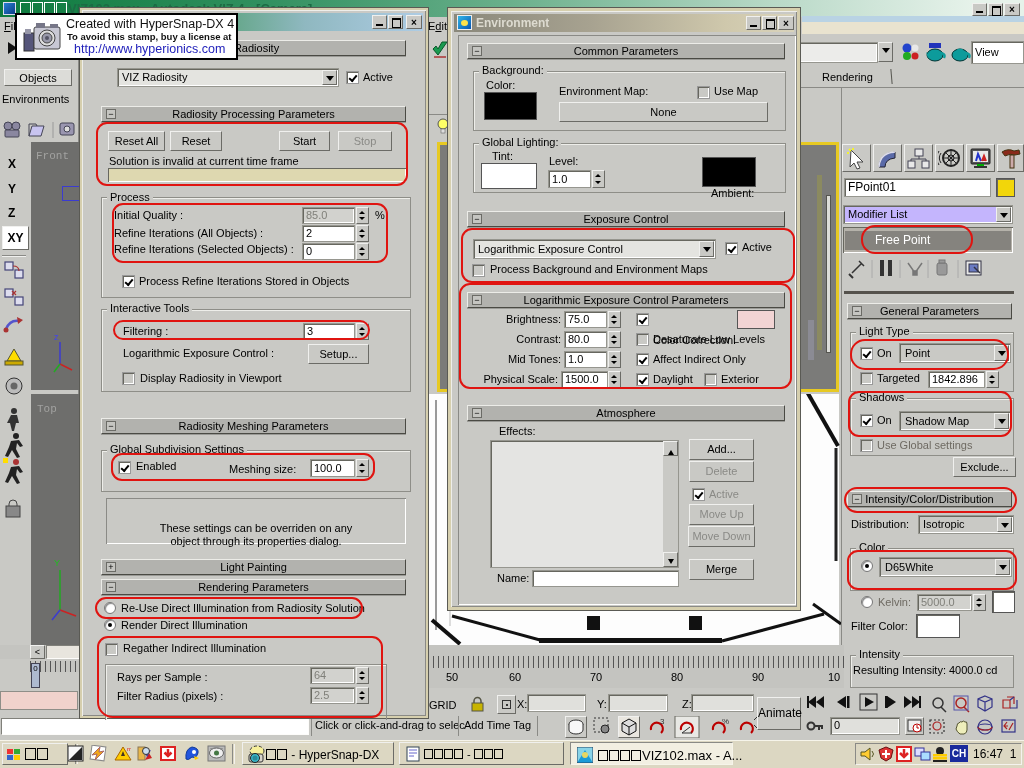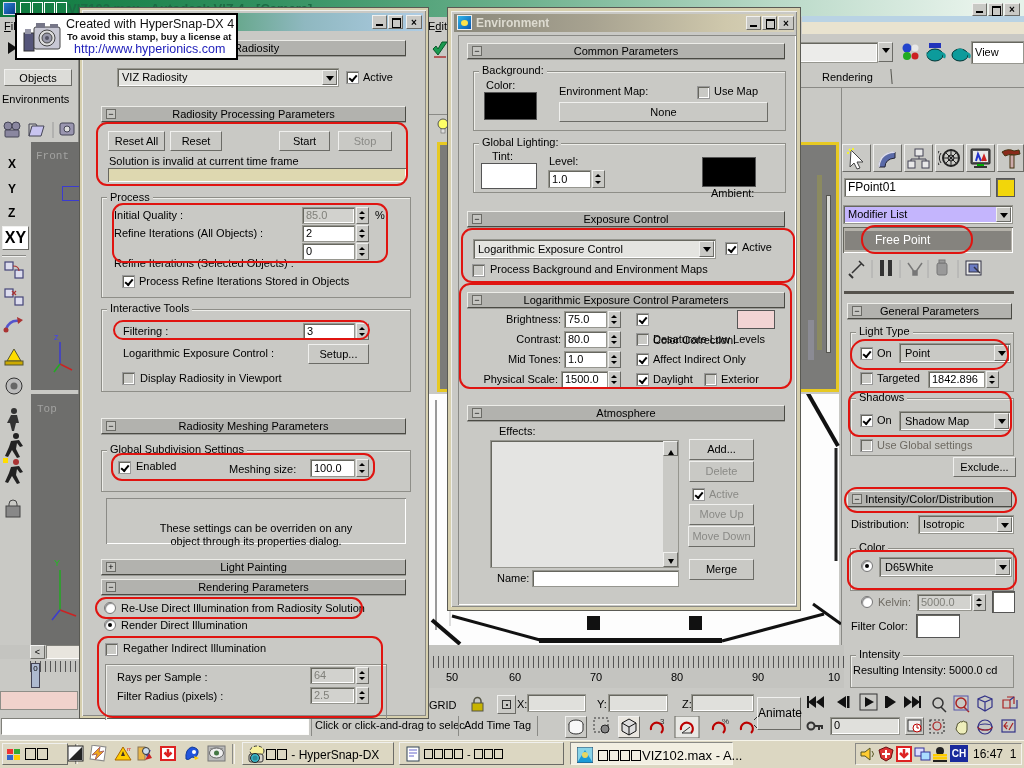--- a/index.html
+++ b/index.html
@@ -107,21 +107,21 @@
 <line x1="50" y1="2" x2="50" y2="18" stroke="#999"></line>
 <g transform="translate(56,0)" fill="#9a96b0" stroke="#445">
         <rect x="1" y="3" width="14" height="12" rx="2"></rect>
         <circle cx="8" cy="9" r="3" fill="#ddd"></circle>
       </g>
 </svg>
 
 <div class="abs lbl" style="left:8px;top:158px;font-weight:bold;font-size:12px;">X</div>
 <div class="abs lbl" style="left:8px;top:183px;font-weight:bold;font-size:12px;">Y</div>
 <div class="abs lbl" style="left:8px;top:207px;font-weight:bold;font-size:12px;">Z</div>
-<div class="abs btn" style="left:2px;top:226px;width:27px;height:24px;background:#fff;font-weight:bold;font-size:16px;line-height:22px;">XY</div>
+<div class="abs btn" style="left:2px;top:226px;width:27px;height:24px;background:#fff;font-weight:bold;font-size:12px;line-height:22px;">XY</div>
 <div class="abs" style="left:2px;top:255px;width:24px;height:2px;border-top:1px solid #8a8a86;border-bottom:1px solid #f0f0ee;"></div>
 <svg class="abs" style="left:3px;top:260px;" width="26" height="300">
 <g fill="none" stroke="#447" stroke-width="1.2">
         <rect x="2" y="2" width="8" height="8" fill="#dde"></rect>
         <rect x="12" y="10" width="8" height="8" fill="#dde"></rect>
         <path d="M10 6 q6 0 6 5" stroke="#a33"></path>
       </g>
 <g transform="translate(0,27)" fill="none" stroke="#447" stroke-width="1.2">
         <rect x="2" y="2" width="8" height="8" fill="#dde"></rect>
         <rect x="12" y="10" width="8" height="8" fill="#dde"></rect>
@@ -310,21 +310,21 @@
 <div class="abs combo" style="left:879px;top:557px;width:133px;height:20px;line-height:18px;padding-left:5px;background:#c9c9c5;">D65White<div class="cAr"></div></div>
 <div class="abs rad" style="left:861px;top:596px;"></div>
 <div class="abs lbl" style="left:878px;top:596px;color:#6e6a62;">Kelvin:</div>
 <div class="abs fld dis" style="left:917px;top:594px;width:55px;height:17px;line-height:15px;">5000.0</div>
 <div class="abs spin" style="left:973px;top:594px;height:17px;"></div>
 <div class="abs" style="left:992px;top:591px;width:23px;height:22px;background:#fff;border:1px solid #555;box-shadow:inset 1px 1px 0 #67675f;"></div>
 <div class="abs lbl" style="left:851px;top:620px;">Filter Color:</div>
 <div class="abs" style="left:916px;top:614px;width:44px;height:24px;background:#fff;border:1px solid #555;box-shadow:inset 1px 1px 0 #67675f;"></div>
 <div class="abs grp" style="left:850px;top:655px;width:164px;height:33px;"></div>
 <div class="glbl" style="left:856px;top:648px;">Intensity</div>
-<div class="abs lbl" style="left:853px;top:664px;">Resulting Intensity: 5000.0 cd</div>
+<div class="abs lbl" style="left:853px;top:664px;">Resulting Intensity: 4000.0 cd</div>
 
 <div class="abs" style="left:428px;top:645px;width:416px;height:43px;background:#c4c4c0;"></div>
 <div class="abs tick" style="left:428px;top:656px;width:416px;height:12px;"></div>
 <div class="abs lbl" style="left:446px;top:671px;">50</div>
 <div class="abs lbl" style="left:509px;top:671px;">60</div>
 <div class="abs lbl" style="left:590px;top:671px;">70</div>
 <div class="abs lbl" style="left:671px;top:671px;">80</div>
 <div class="abs lbl" style="left:752px;top:671px;">90</div>
 <div class="abs lbl" style="left:828px;top:671px;">10</div>
 
@@ -592,21 +592,21 @@
 
 <div class="abs grp" style="left:19px;top:187px;width:310px;height:101px;"></div>
 <div class="glbl" style="left:25px;top:181px;">Process</div>
 <div class="abs lbl" style="left:32px;top:199px;">Initial Quality :</div>
 <div class="abs fld dis" style="left:220px;top:197px;width:53px;height:17px;line-height:15px;">85.0</div>
 <div class="abs spin" style="left:274px;top:197px;height:17px;"></div>
 <div class="abs lbl" style="left:293px;top:199px;">%</div>
 <div class="abs lbl" style="left:32px;top:217px;">Refine Iterations (All Objects) :</div>
 <div class="abs fld" style="left:220px;top:215px;width:53px;height:17px;line-height:15px;">2</div>
 <div class="abs spin" style="left:274px;top:215px;height:17px;"></div>
-<div class="abs lbl" style="left:32px;top:247px;text-align:right;">Refine Iterations (Selected Objects) :</div>
+<div class="abs lbl" style="left:32px;top:233px;text-align:right;">Refine Iterations (Selected Objects) :</div>
 <div class="abs fld" style="left:220px;top:233px;width:53px;height:17px;line-height:15px;">0</div>
 <div class="abs spin" style="left:274px;top:233px;height:17px;"></div>
 <div class="abs cb ck" style="left:40px;top:265px;"></div>
 <div class="abs lbl" style="left:57px;top:265px;">Process Refine Iterations Stored in Objects</div>
 
 <div class="abs grp" style="left:19px;top:299px;width:310px;height:83px;"></div>
 <div class="glbl" style="left:25px;top:292px;">Interactive Tools</div>
 <div class="abs lbl" style="left:41px;top:315px;">Filtering :</div>
 <div class="abs fld" style="left:221px;top:313px;width:52px;height:17px;line-height:15px;">3</div>
 <div class="abs spin" style="left:274px;top:313px;height:17px;"></div>

